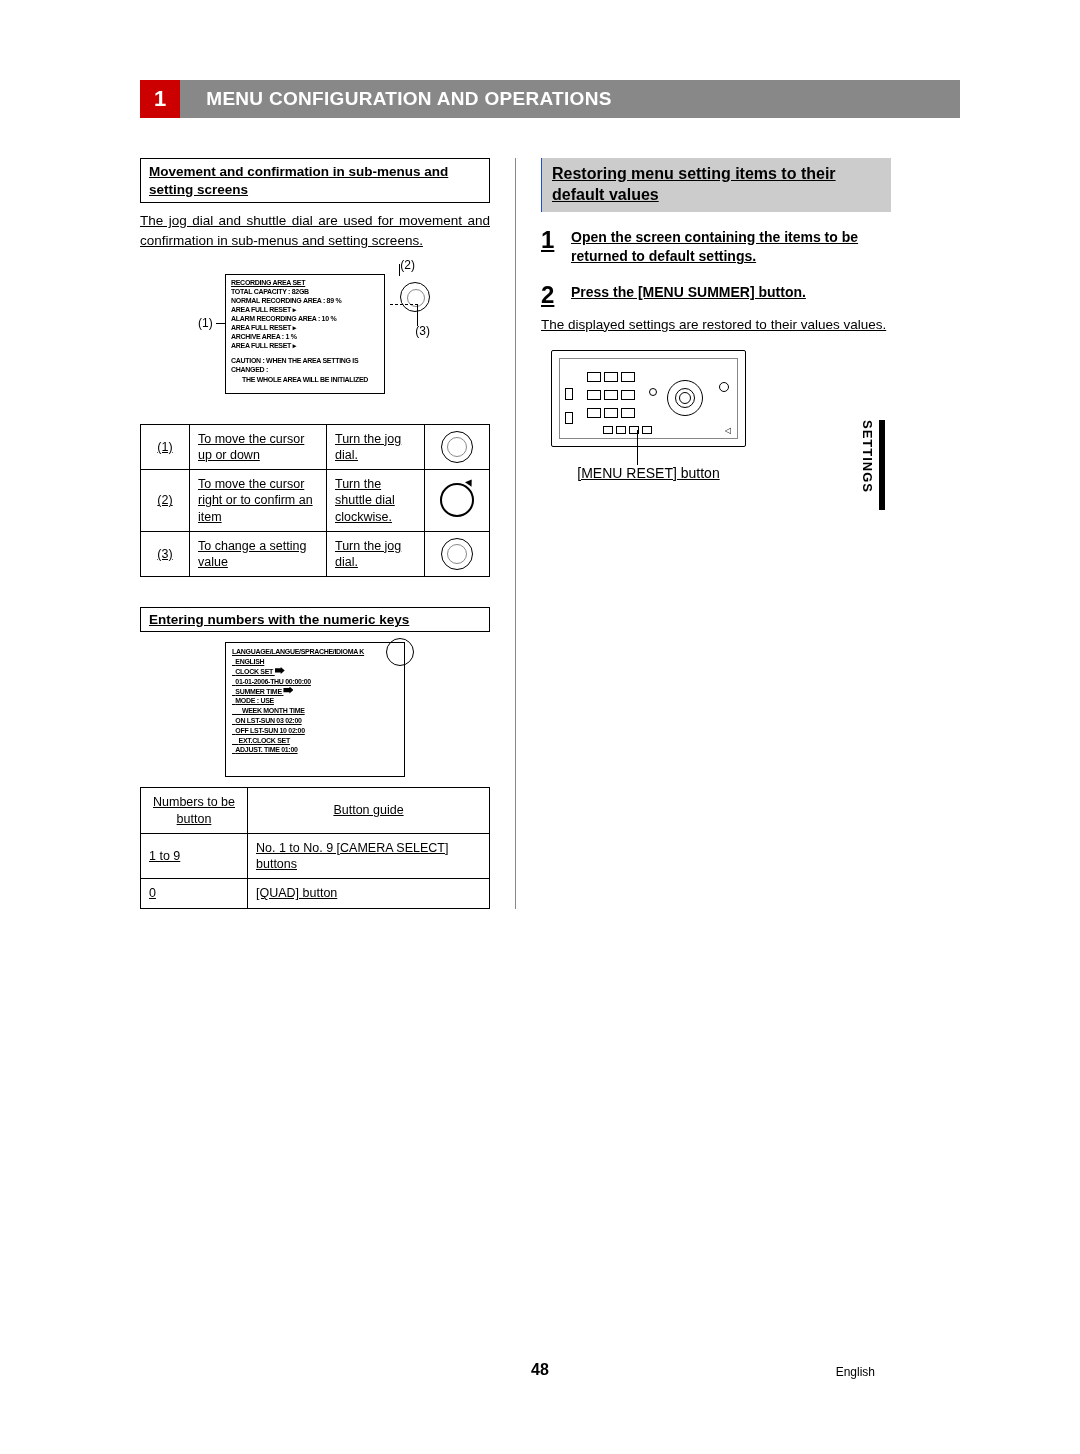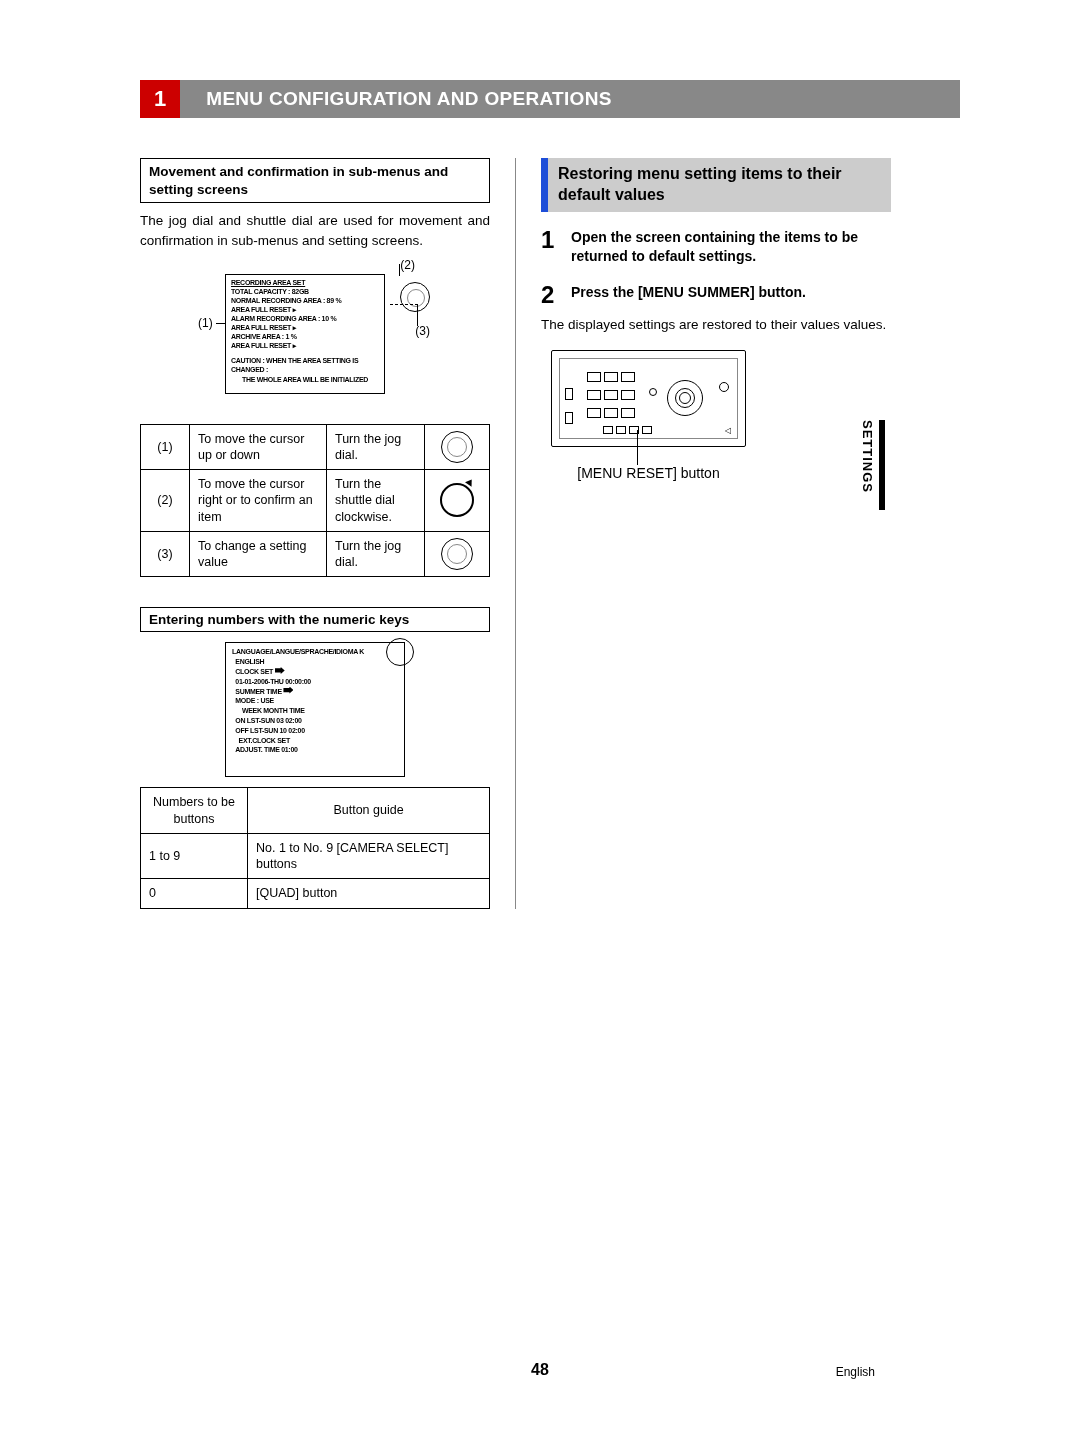--- a/index.html
+++ b/index.html
@@ -50,20 +50,21 @@
   .header-title {
     font-weight: bold;
     font-size: 19px;
     padding-left: 10px;
     letter-spacing: 0.3px;
     margin-left: 16px;
   }
   .cols {
     display: flex;
     gap: 20px;
+    text-decoration: underline;
   }
   .col {
     width: 350px;
   }
   .col.left { border-right: 1px solid #888; padding-right: 25px; }
   .col.right { padding-left: 5px; }
   .box-title {
     border: 1.5px solid #000;
     font-weight: bold;
     font-size: 13.5px;
@@ -162,21 +163,21 @@
     line-height: 1.4;
     position: relative;
     letter-spacing: -0.3px;
   }
   .k-circle {
     position:absolute; right:-10px; top:-5px;
     width:26px;height:26px;border:1.5px solid #000;border-radius:50%;
   }
   .section-title {
     background: #ccc;
-    border-left: 7px solid #1d4ed8;
+    border-left: 1px solid #1d4ed8;
     font-weight: bold;
     font-size: 16px;
     padding: 6px 10px;
     line-height: 1.3;
   }
   .step {
     display: flex;
     gap: 10px;
     margin-top: 16px;
   }
@@ -321,21 +322,21 @@
         <div>&nbsp;&nbsp;&nbsp;&nbsp;&nbsp;&nbsp;<span>WEEK  MONTH  TIME</span></div>
         <div>&nbsp;&nbsp;<span>ON  LST-SUN   03   02:00</span></div>
         <div>&nbsp;&nbsp;<span>OFF LST-SUN   10   02:00</span></div>
         <div>&nbsp;&nbsp;&nbsp;&nbsp;<span>EXT.CLOCK SET</span></div>
         <div>&nbsp;&nbsp;<span>ADJUST. TIME    01:00</span></div>
       </div>
 
       <table class="tbl">
         <tbody>
             <tr>
-          <td class="c" style="width:90px">Numbers to be buttons</td>
+          <td class="c" style="width:90px">Numbers to be button</td>
           <td class="c">Button guide</td>
         </tr>
         <tr>
           <td>1 to 9</td>
           <td>No. 1 to No. 9 [CAMERA SELECT] buttons</td>
         </tr>
         <tr>
           <td>0</td>
           <td>[QUAD] button</td>
         </tr>

